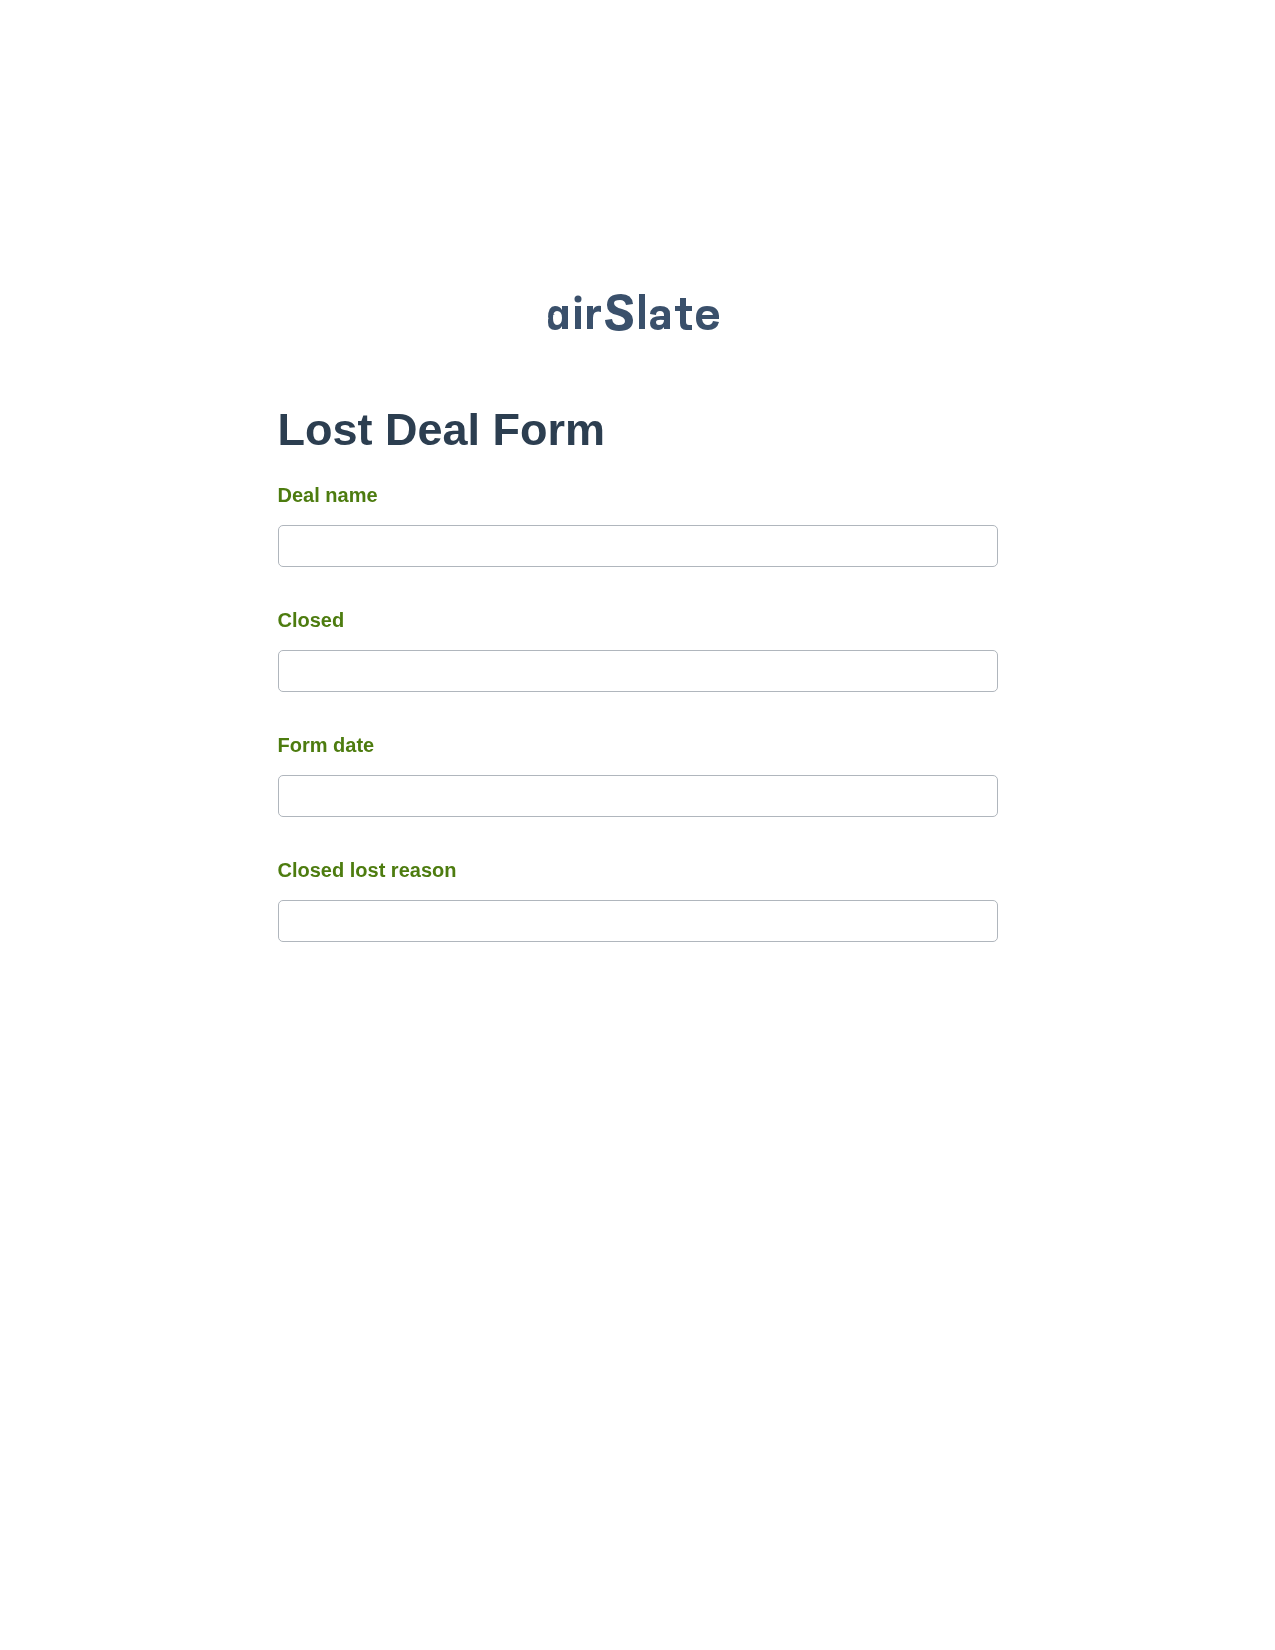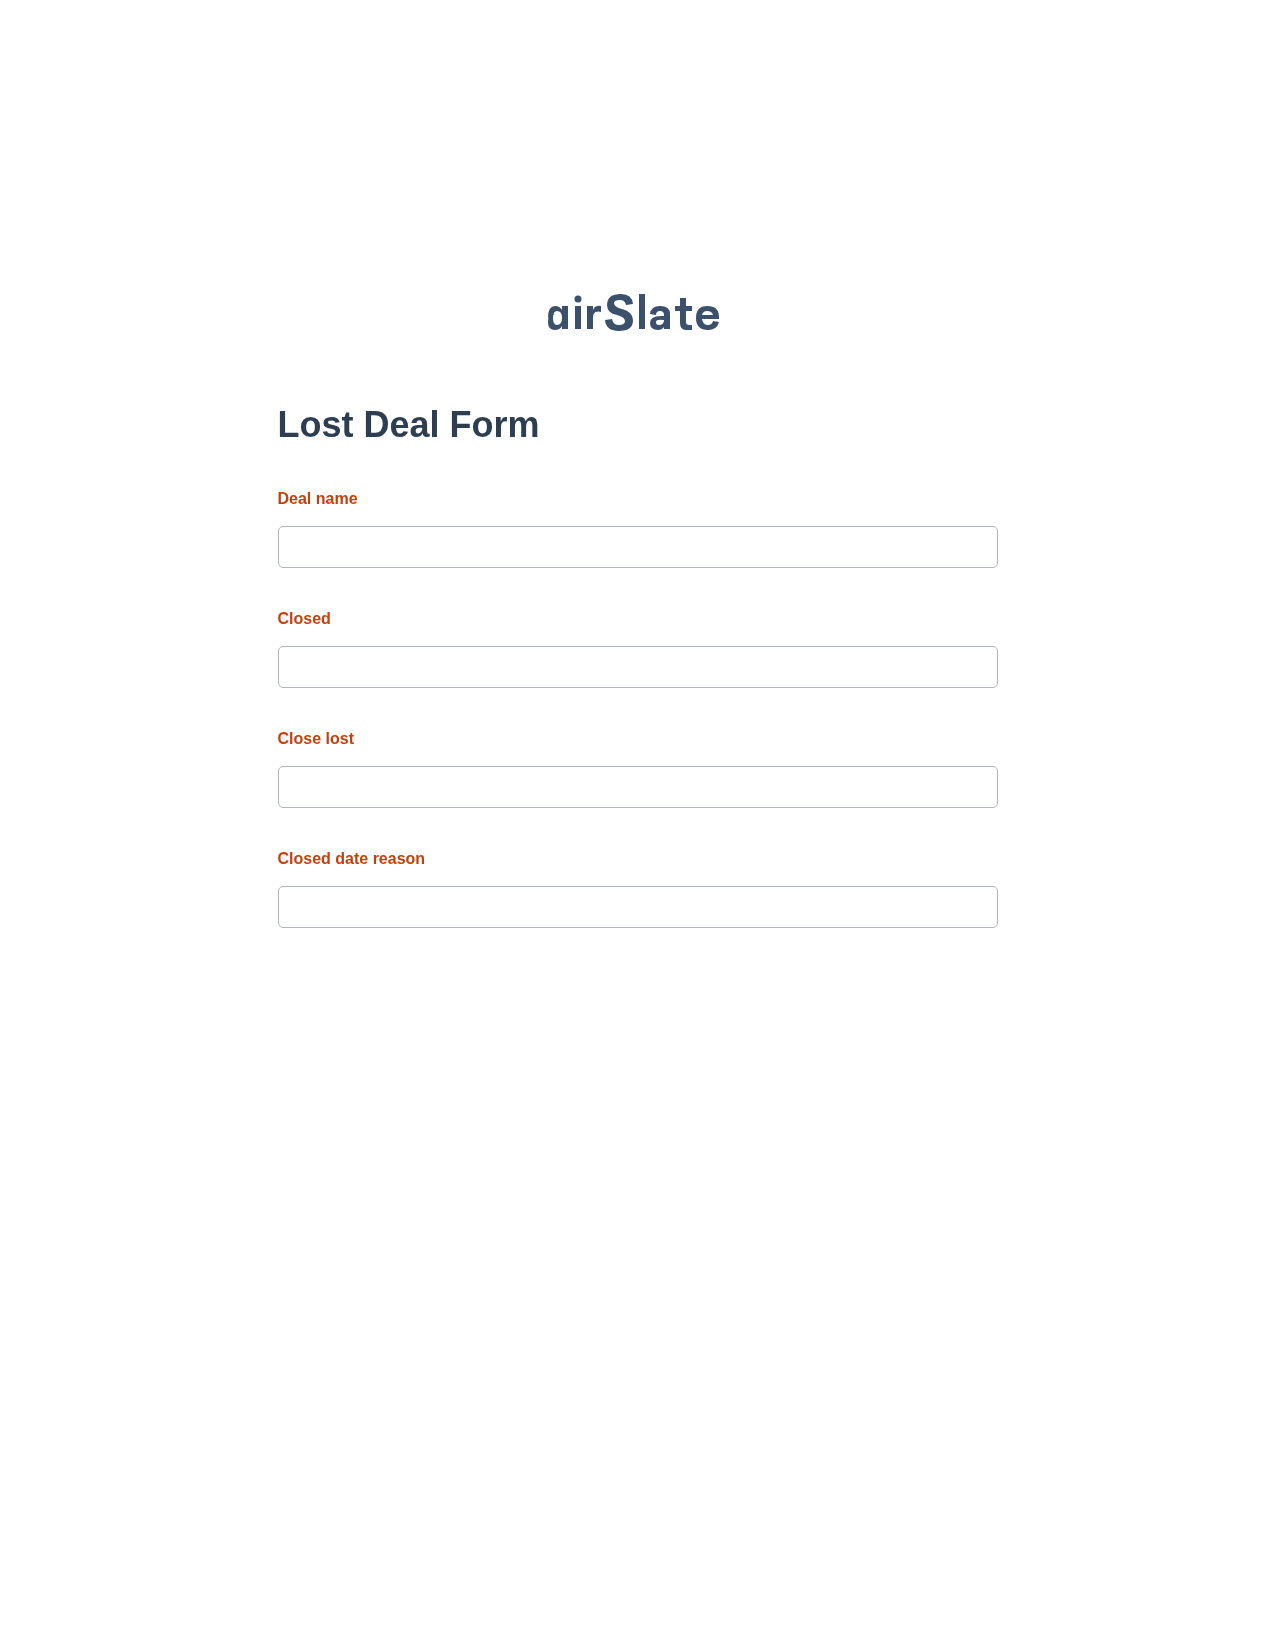--- a/index.html
+++ b/index.html
@@ -24,33 +24,33 @@
       margin-bottom: 60px;
     }
     .logo {
       display: inline-block;
     }
     .form-container {
       width: 720px;
       margin: 0 auto;
     }
     .form-title {
-      font-size: 36px;
+      font-size: 45px;
       font-weight: 700;
       color: #2c3e50;
-      margin-bottom: 44px;
+      margin-bottom: 28px;
     }
     .field-group {
       margin-bottom: 42px;
     }
     .field-label {
       display: block;
-      font-size: 16px;
+      font-size: 20px;
       font-weight: 700;
-      color: #c2410c;
+      color: #4d7c0f;
       margin-bottom: 18px;
     }
     .field-input {
       width: 100%;
       height: 42px;
       border: 1px solid #b0b6bd;
       border-radius: 5px;
       padding: 0 10px;
       font-size: 16px;
       background: #ffffff;
@@ -94,22 +94,22 @@
       <label class="field-label">Deal name</label>
       <input type="text" class="field-input" value="" style="">
     </div>
 
     <div class="field-group">
       <label class="field-label">Closed</label>
       <input type="text" class="field-input" value="" style="">
     </div>
 
     <div class="field-group">
-      <label class="field-label">Close lost</label>
+      <label class="field-label">Form date</label>
       <input type="text" class="field-input" value="" style="">
     </div>
 
     <div class="field-group">
-      <label class="field-label">Closed date reason</label>
+      <label class="field-label">Closed lost reason</label>
       <input type="text" class="field-input" value="" style="">
     </div>
   </div>
 </div>
 
 </body></html>

